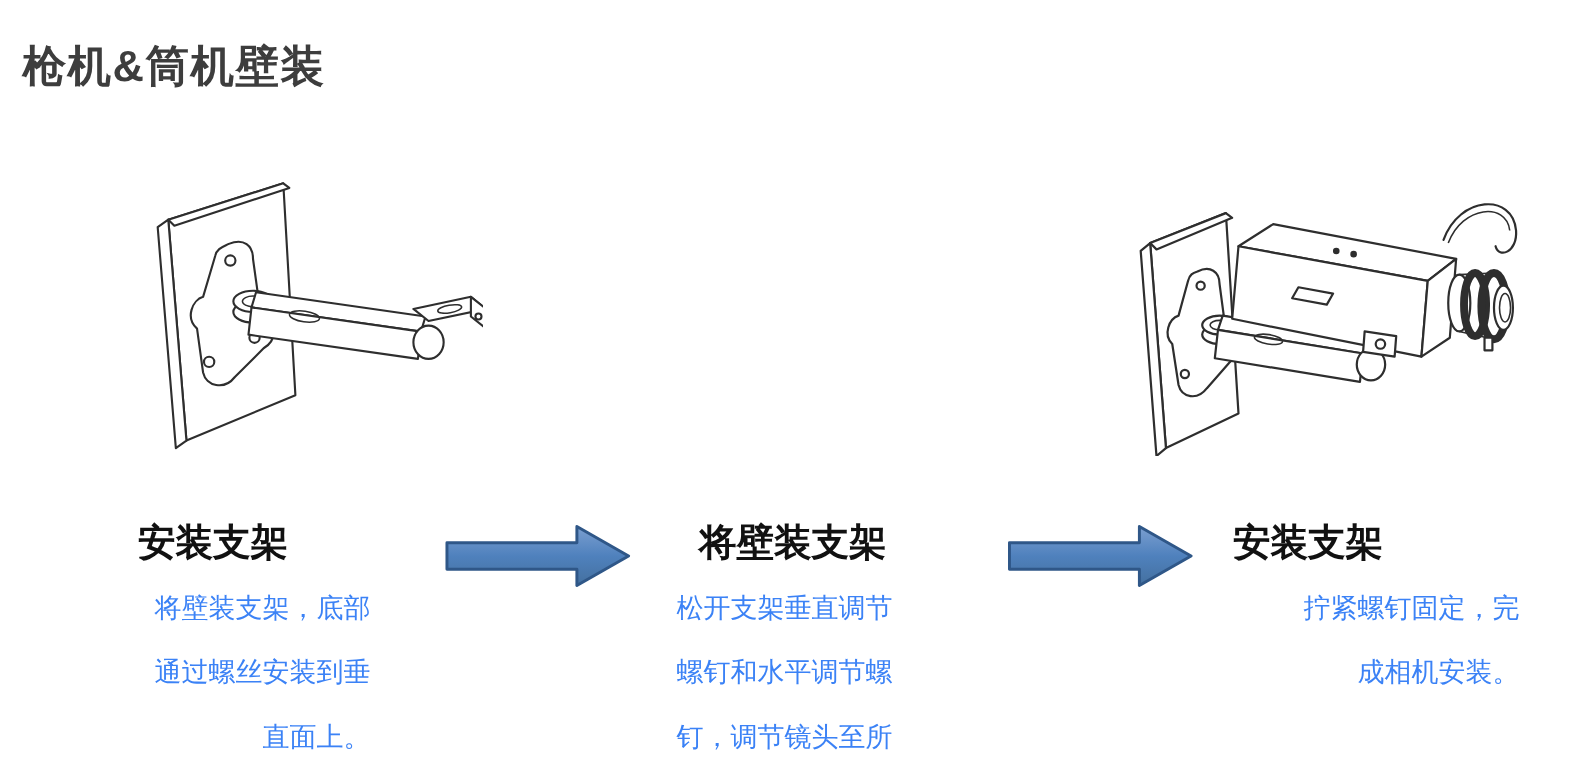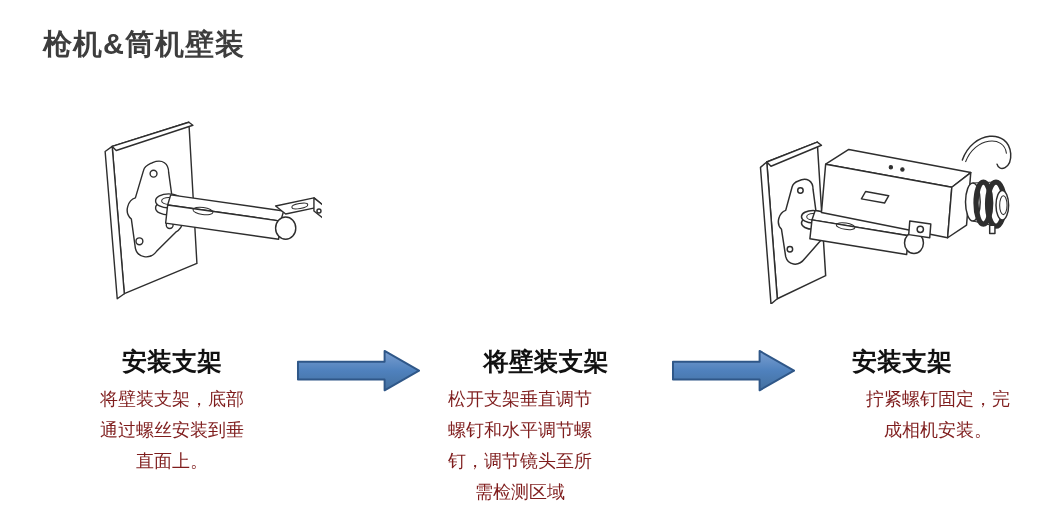--- a/index.html
+++ b/index.html
@@ -8,39 +8,37 @@
     width:1057px;height:516px;
     background:#ffffff;
     overflow:hidden;
     font-family:"Liberation Sans","DejaVu Sans",sans-serif;
   }
   .abs{position:absolute;}
   #page-title{
     left:15px;top:6px;
     font-size:29px;font-weight:bold;color:#3d3d3d;
     letter-spacing:1px;
-    margin-left:28px;
   }
   .fig svg{display:block;width:100%;height:100%;}
   
   .ln{fill:#ffffff;stroke:#2e2e2e;stroke-width:1.4;stroke-linejoin:round;}
   .ln-open{fill:none;stroke:#2e2e2e;stroke-width:1.4;stroke-linejoin:round;stroke-linecap:round;}
   .ln-thin{fill:none;stroke:#2e2e2e;stroke-width:1;}
   .dark{fill:#2e2e2e;stroke:#2e2e2e;}
   .annot{font-size:13.5px;fill:#1c1c1c;font-family:"Liberation Sans","DejaVu Sans",sans-serif;}
   .step-title{
     position:absolute;top:345px;width:160px;
-    text-align:center;
     font-size:25px;font-weight:bold;color:#111111;
     white-space:nowrap;
   }
   .step-desc{
     position:absolute;top:384px;width:150px;
-    font-size:18px;line-height:31px;color:#7f1d1d;
-    text-align:center;
+    font-size:18px;line-height:43px;color:#3b82f6;
+    text-align:right;
   }
   .flow-arrow{position:absolute;top:348px;width:126px;height:44px;}
 </style>
 </head>
 <body>
 
 <div id="canvas">
 
   <svg width="0" height="0" style="position:absolute" aria-hidden="true">
     <defs>

